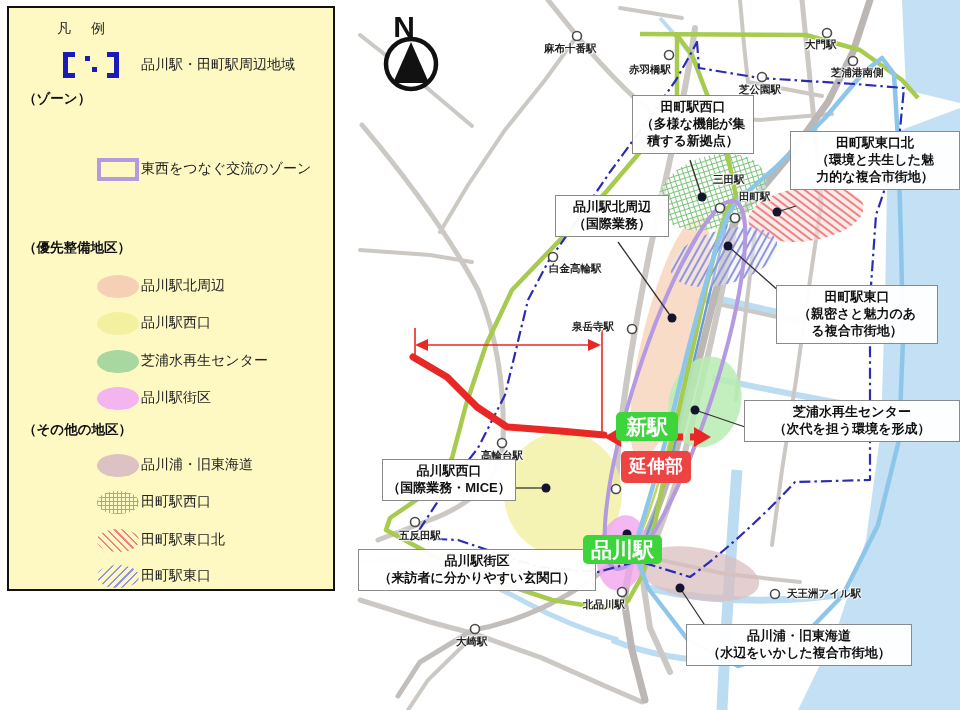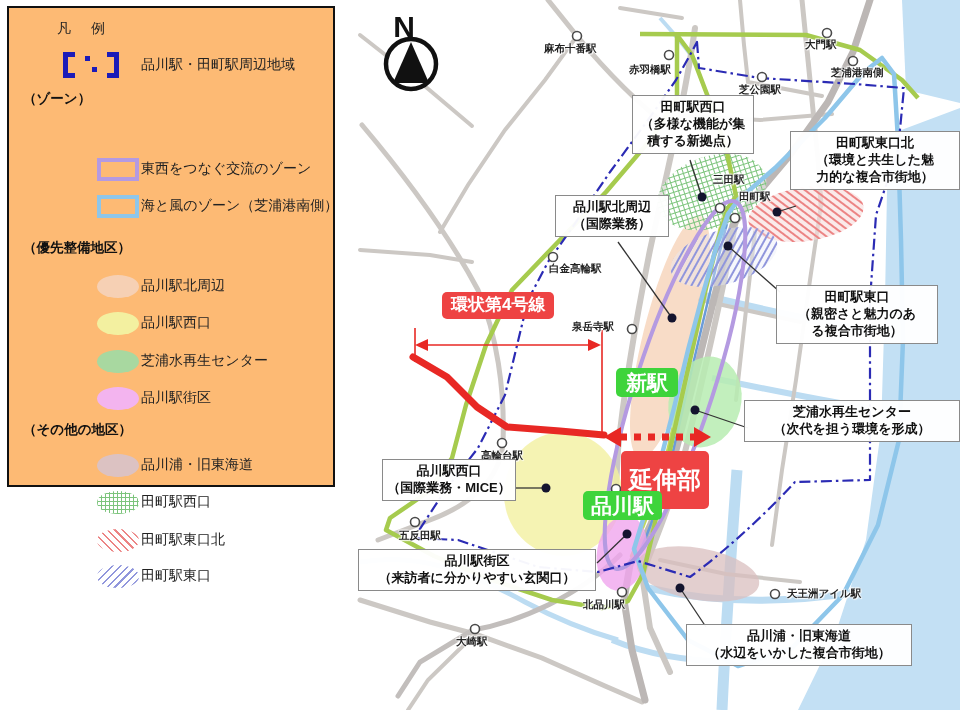--- a/index.html
+++ b/index.html
@@ -1,22 +1,22 @@
 <!DOCTYPE html>
 <html><head>
 <meta charset="utf-8">
 <style>
   html,body{margin:0;padding:0;background:#fff;}
   .stage{position:relative;width:960px;height:710px;background:#fff;overflow:hidden;
          font-family:"Liberation Sans","DejaVu Sans",sans-serif;}
   svg{position:absolute;left:0;top:0;}
 
   
-  .legend{position:absolute;left:7px;top:6px;width:328px;height:481px;
-          background:#fdba74;border:2px solid #111;box-sizing:border-box;}
+  .legend{position:absolute;left:7px;top:6px;width:328px;height:585px;
+          background:#fef9c3;border:2px solid #111;box-sizing:border-box;}
   .lg-title{position:absolute;left:48px;top:12px;font-size:14px;letter-spacing:8px;color:#222;}
   .lg-row{position:absolute;left:0;width:100%;height:26px;}
   .lg-sec{position:absolute;left:14px;font-size:13.5px;font-weight:bold;color:#111;}
   .lg-label{position:absolute;left:132px;top:3px;font-size:14px;color:#222;white-space:nowrap;}
   .sw{position:absolute;left:88px;top:1px;width:42px;height:23px;box-sizing:border-box;}
   .sw-rect{border:4px solid;}
   .sw-ell{border-radius:50%;background:currentColor;}
   .sw-grid{border-radius:50%;
      background:repeating-linear-gradient(0deg,currentColor 0 1px,transparent 1px 4px),
                 repeating-linear-gradient(90deg,currentColor 0 1px,transparent 1px 4px);}
@@ -34,21 +34,21 @@
 
   
   .st{position:absolute;font-size:10.5px;font-weight:600;color:#222;white-space:nowrap;
       text-shadow:0 0 2px #fff,0 0 2px #fff,1px 1px 1px #fff,-1px -1px 1px #fff;}
   .callout{position:absolute;background:rgba(255,255,255,.96);border:1px solid #8a8a8a;
       font-size:13px;font-weight:bold;color:#111;text-align:center;line-height:1.3;
       padding:3px 4px;white-space:pre-line;box-sizing:border-box;}
   .tag{position:absolute;color:#fff;font-weight:bold;text-align:center;white-space:nowrap;
       border-radius:5px;line-height:1.1;}
   .tag-red{background:#ee4343;}
-  .tag-green{background:#3ed43b;}
+  .tag-green{background:#3ed43b;margin-top:44px;}
 </style>
 </head>
 <body>
 
 <div class="stage">
 
   <svg width="960" height="710" viewBox="0 0 960 710">
     <defs>
       <pattern id="pGrid" width="5" height="5" patternUnits="userSpaceOnUse">
         <path d="M0 0.5 H5 M0.5 0 V5" stroke="#7cc47c" stroke-width="1"></path>
@@ -218,46 +218,41 @@
 る複合市街地）</div>
   <div class="callout" style="left:744px;top:400px;width:216px">芝浦水再生センター
 （次代を担う環境を形成）</div>
   <div class="callout" style="left:382px;top:459px;width:134px">品川駅西口
 （国際業務・MICE）</div>
   <div class="callout" style="left:358px;top:549px;width:238px">品川駅街区
 （来訪者に分かりやすい玄関口）</div>
   <div class="callout" style="left:686px;top:624px;width:226px">品川浦・旧東海道
 （水辺をいかした複合市街地）</div>
 
-  <div class="tag tag-red" style="left:442px;top:292px;font-size:17px;padding:4px 9px">環状第4号線</div>
-  <div class="tag tag-red" style="left:621px;top:451px;font-size:24px;padding:16px 8px">延伸部</div>
+  <div class="tag tag-red" style="left:621px;top:451px;font-size:18px;padding:6px 8px">延伸部</div>
   <div class="tag tag-green" style="left:616px;top:368px;font-size:21px;padding:3px 10px">新駅</div>
   <div class="tag tag-green" style="left:583px;top:491px;font-size:21px;padding:3px 8px">品川駅</div>
 
   <div class="legend">
     <div class="lg-title">凡 例</div>
 
     <span class="bk">
       <i class="l"></i>
         <i class="d1"></i>
         <i class="d2"></i>
         <i class="r"></i>
     </span>
     <span class="lg-label" style="left:132px;top:48px">品川駅・田町駅周辺地域</span>
 
     <div class="lg-sec" style="top:82px">（ゾーン）</div>
 
     <div class="lg-row" style="top:149px">
       <span class="sw sw-rect" style="color: rgb(180, 154, 225);"></span>
       <span class="lg-label">東西をつなぐ交流のゾーン</span>
     </div>
-    <div class="lg-row" style="top:186px">
-      <span class="sw sw-rect" style="color: rgb(142, 198, 234);"></span>
-      <span class="lg-label">海と風のゾーン（芝浦港南側）</span>
-    </div>
 
     <div class="lg-sec" style="top:231px">（優先整備地区）</div>
 
     <div class="lg-row" style="top:266px">
       <span class="sw sw-ell" style="color: rgb(246, 208, 180);"></span>
       <span class="lg-label">品川駅北周辺</span>
     </div>
     <div class="lg-row" style="top:303px">
       <span class="sw sw-ell" style="color: rgb(243, 240, 160);"></span>
       <span class="lg-label">品川駅西口</span>

